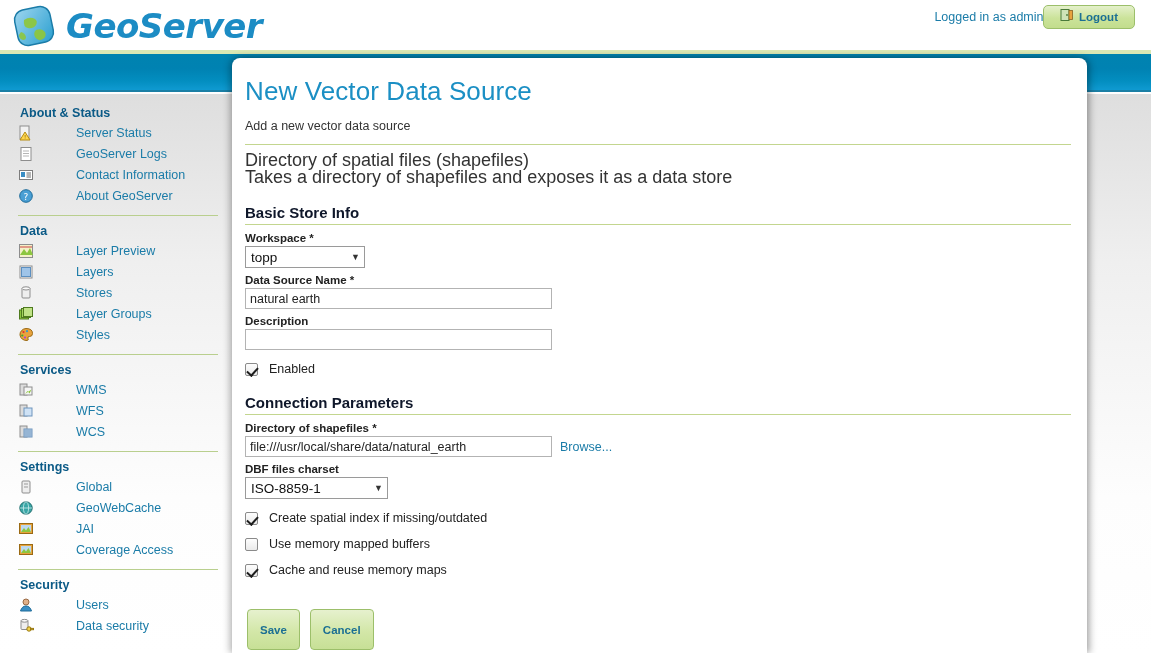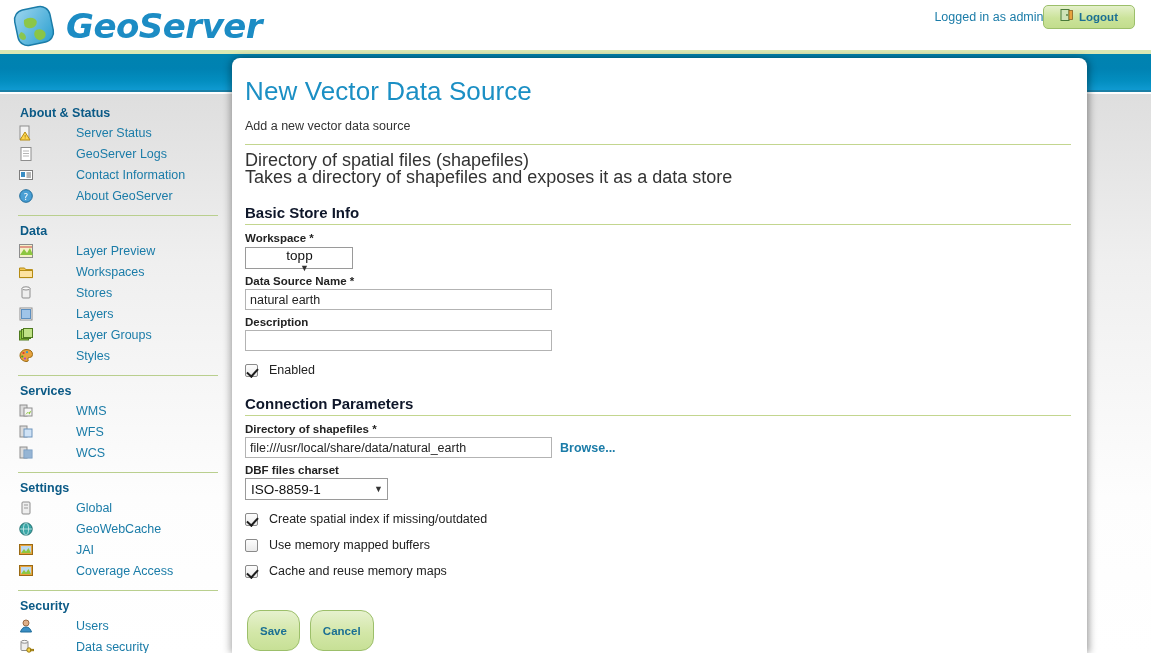--- a/index.html
+++ b/index.html
@@ -123,45 +123,45 @@
     font-size:12.5px; color:#222;
     padding: 0 4px;
     outline:none;
   }
   .select-box {
     display:inline-flex; align-items:center; justify-content:space-between;
     height:22px; border:1px solid #9a9a9a; background:#fff;
     font-size:13.5px; color:#111; padding: 0 4px 0 5px; cursor:pointer;
   }
   .select-box .caret { font-size:9px; color:#333; margin-left:10px; }
-  .sel-ws { width:108px;flex-direction:column; }
+  .sel-ws { width:120px; }
   .sel-charset { width:143px; }
 
   .chk-row { display:flex; align-items:center; margin-top:12px;text-align:right; }
   .chk {
     width:13px; height:13px; border:1px solid #8a8a8a; border-radius:2px;
     background: linear-gradient(to bottom,#fdfdfd,#eaeaea);
     margin-right:11px; position:relative; flex:0 0 13px; cursor:pointer;
   }
   .chk.checked::after {
     content:""; position:absolute; left:3px; top:1px;
     width:5px; height:9px; border:solid #1d1d1d;
     border-width:0 2px 2px 0; transform:rotate(42deg);
   }
   .chk-label { font-size:12.5px; color:#222; }
 
   .browse-link {
-    font-size:12.5px; color:#1b7ca8; margin-left:8px; cursor:pointer;font-weight:bold;
+    font-size:12.5px; color:#1b7ca8; margin-left:8px; cursor:pointer;
   }
   .inline-row { display:flex; align-items:center; }
 
   .btn-row { display:flex; gap:10px; margin: 32px 0 0 2px; }
   .gbtn {
     min-width:44px; height:41px; padding: 16px 12px;
-    border:1px solid #9cbf6a; border-radius:13px;
+    border:1px solid #9cbf6a; border-radius:4px;
     background: linear-gradient(to bottom,#e6f1ce 0%, #d3e7a8 55%, #c7e096 100%);
     display:flex; align-items:center; justify-content:center;
     font-size:11.5px; font-weight:bold; color:#1b6f93; cursor:pointer;
   }
 </style>
 </head>
 <body>
 
 <div id="root">
 
@@ -258,43 +258,34 @@
               <rect x="1.5" y="1.5" width="13" height="13" fill="#f4f0c8" stroke="#8d8d8d"></rect>
               <path d="M2 12 l4 -6 l3 4 l3 -5 l3 7z" fill="#8dc63f"></path>
               <line x1="2" y1="4" x2="14" y2="4" stroke="#c44"></line>
             </svg>
         </span>
         <span class="sb-link">Layer Preview</span>
       </div>
       <div class="sb-item">
         <span class="sb-ico">
           <svg width="16" height="16" viewBox="0 0 16 16">
-              <path d="M1.5 4 h5 l1.2 1.6 h6.8 v8 h-13z" fill="#f3c757" stroke="#b58b12"></path>
-              <path d="M1.5 6.5 h13 v7 h-13z" fill="#fde2a0" stroke="#b58b12"></path>
-            </svg>
-        </span>
-        <span class="sb-link">Workspaces</span>
+              <rect x="2" y="2" width="12" height="12" fill="#fff" stroke="#8d8d8d"></rect>
+              <rect x="3.5" y="3.5" width="9" height="9" fill="#9fc4e8" stroke="#5c8fc0"></rect>
+            </svg>
+        </span>
+        <span class="sb-link">Layers</span>
       </div>
       <div class="sb-item">
         <span class="sb-ico">
           <svg width="16" height="16" viewBox="0 0 16 16">
               <rect x="4" y="3" width="8" height="10" rx="1" fill="#eee" stroke="#8d8d8d"></rect>
               <ellipse cx="8" cy="3.4" rx="4" ry="1.6" fill="#fafafa" stroke="#8d8d8d"></ellipse>
             </svg>
         </span>
         <span class="sb-link">Stores</span>
-      </div>
-      <div class="sb-item">
-        <span class="sb-ico">
-          <svg width="16" height="16" viewBox="0 0 16 16">
-              <rect x="2" y="2" width="12" height="12" fill="#fff" stroke="#8d8d8d"></rect>
-              <rect x="3.5" y="3.5" width="9" height="9" fill="#9fc4e8" stroke="#5c8fc0"></rect>
-            </svg>
-        </span>
-        <span class="sb-link">Layers</span>
       </div>
       <div class="sb-item">
         <span class="sb-ico">
           <svg width="16" height="16" viewBox="0 0 16 16">
               <rect x="1.5" y="4" width="9" height="9" fill="#8dc63f" stroke="#4e7a1e"></rect>
               <rect x="3.5" y="2.5" width="9" height="9" fill="#a6d45f" stroke="#4e7a1e"></rect>
               <rect x="5.5" y="1.5" width="9" height="9" fill="#c0e287" stroke="#4e7a1e"></rect>
             </svg>
         </span>
         <span class="sb-link">Layer Groups</span>

